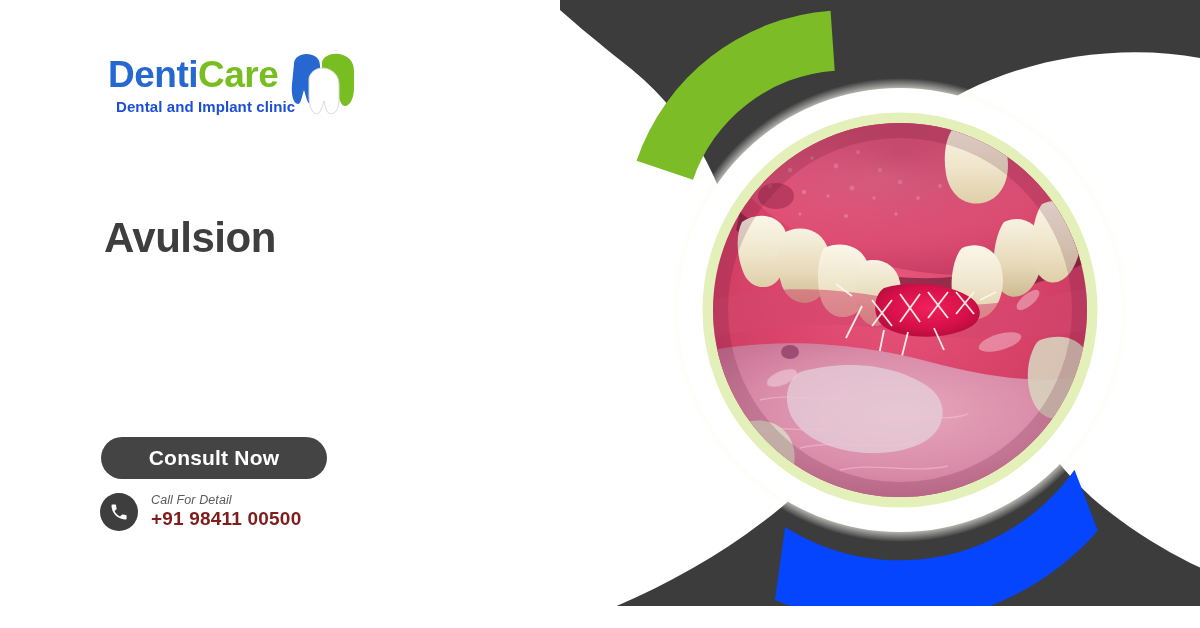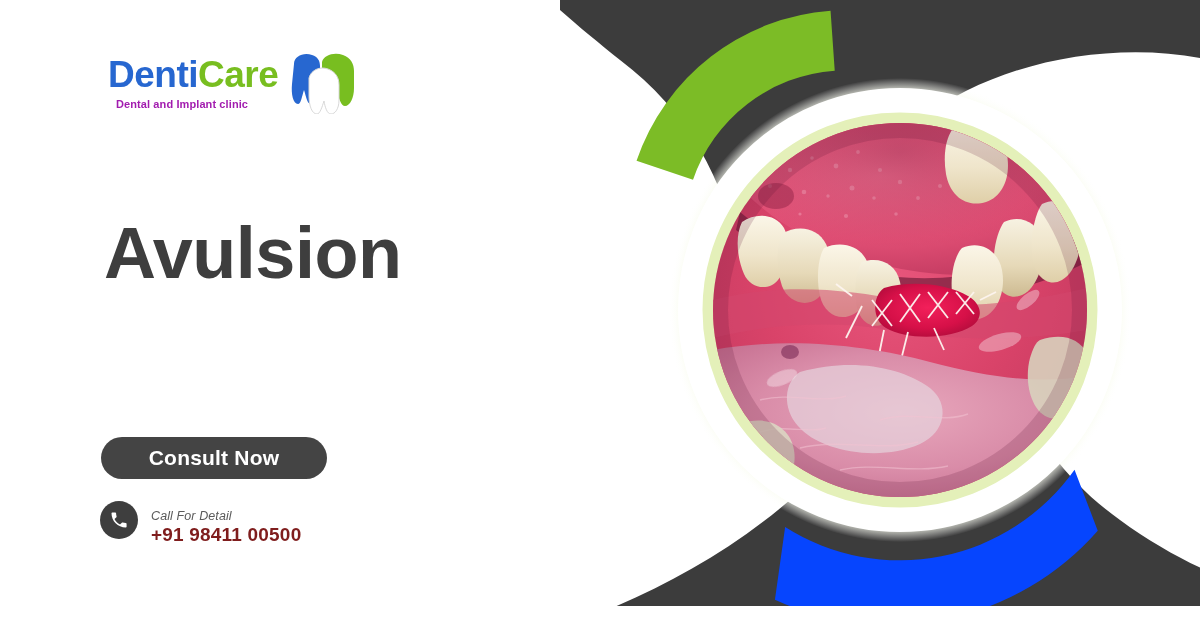--- a/index.html
+++ b/index.html
@@ -46,40 +46,40 @@
     position: absolute;
     left: 0;
     top: 4px;
   }
   .logo-denti { color: #2767D0; }
   .logo-care  { color: #78BE20; }
   .logo-tagline {
     position: absolute;
     left: 8px;
     top: 46px;
-    font-size: 11px;
+    font-size: 15px;
     font-weight: bold;
-    color: #a21caf;
+    color: #1d4ed8;
     letter-spacing: 0.1px;
     white-space: nowrap;
   }
   .logo-teeth {
     position: absolute;
     left: 182px;
     top: 0px;
     width: 72px;
     height: 62px;
   }
 
   
   .page-title {
     position: absolute;
     left: 104px;
     top: 216px;
-    font-size: 72px;
+    font-size: 42px;
     font-weight: bold;
     color: #3E3E3E;
     letter-spacing: -0.5px;
     line-height: 1.05;
     margin: 0;
     white-space: nowrap;
   }
 
   
   .cta-button {
@@ -123,21 +123,20 @@
     display: flex;
     flex-direction: column;
     justify-content: center;
   }
   .contact-label {
     font-size: 12.5px;
     font-style: italic;
     color: #5A5A5A;
     line-height: 1.15;
     letter-spacing: 0.1px;
-    margin-top: 16px;
   }
   .contact-number {
     font-size: 19px;
     font-weight: bold;
     color: #7f1d1d;
     line-height: 1.25;
     letter-spacing: 0.2px;
   }
 
   

